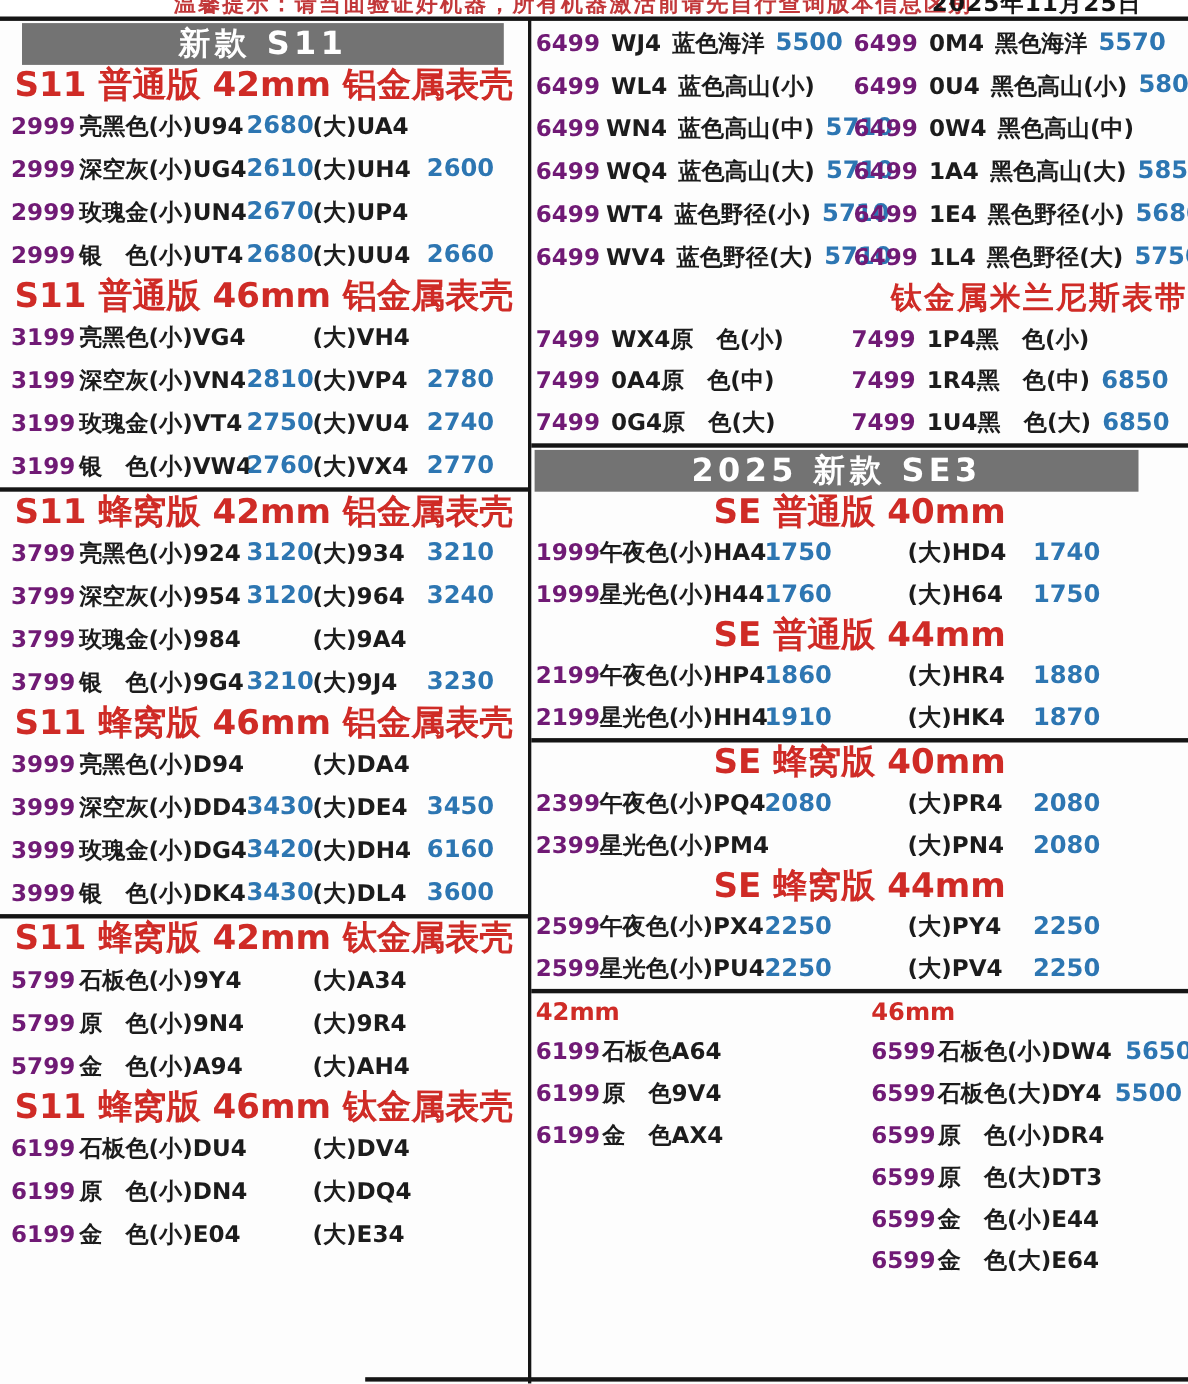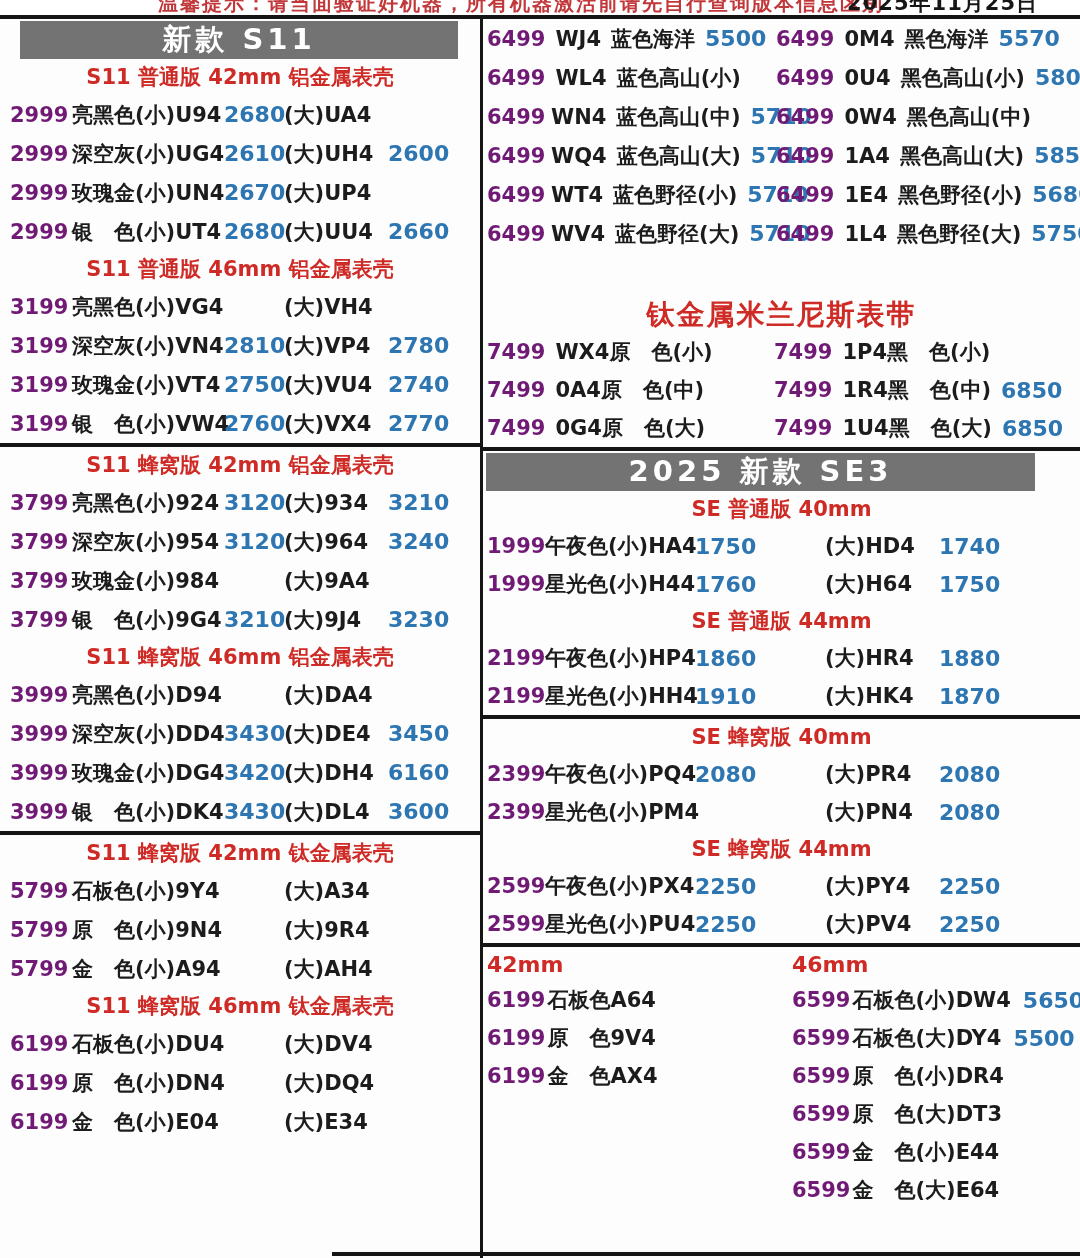--- a/index.html
+++ b/index.html
@@ -21,22 +21,22 @@
   .col-right{left:483px;width:597px;}
 
   .banner{
     height:38px;margin-top:2px;background:#737373;color:#ffffff;
     font-size:29px;display:flex;align-items:center;justify-content:center;
     letter-spacing:4px;white-space:nowrap;
   }
   .col-left .banner{margin-left:20px;width:438px;}
   .col-right .banner{margin-left:3px;width:549px;}
 
-  .subheader{height:36px;line-height:36px;text-align:center;color:#cf2b26;font-size:21px;white-space:nowrap;}
-  .bigheader{height:36px;line-height:36px;text-align:center;color:#cf2b26;font-size:28px;letter-spacing:2px;white-space:nowrap;margin-top:44px;}
+  .subheader{height:36px;line-height:36px;text-align:center;color:#cf2b26;font-size:31px;white-space:nowrap;}
+  .bigheader{height:36px;line-height:36px;text-align:right;color:#cf2b26;font-size:28px;letter-spacing:2px;white-space:nowrap;}
   .hdiv{height:4px;background:#151515;}
 
   .row{align-items:center;font-size:21px;white-space:nowrap;}
   .gridL{height:39px;display:grid;grid-template-columns:62px 152px 60px 104px auto;padding-left:10px;}
   .gridSE{height:38px;display:grid;grid-template-columns:58px 150px 130px 114px auto;padding-left:4px;}
   .p{color:#701a75;}
   .v{color:#2d76b2;font-size:22px;}
   .s,.l{color:#1c1c1c;}
 
   .row2{height:39px;display:grid;grid-template-columns:289px auto;padding-left:4px;}

